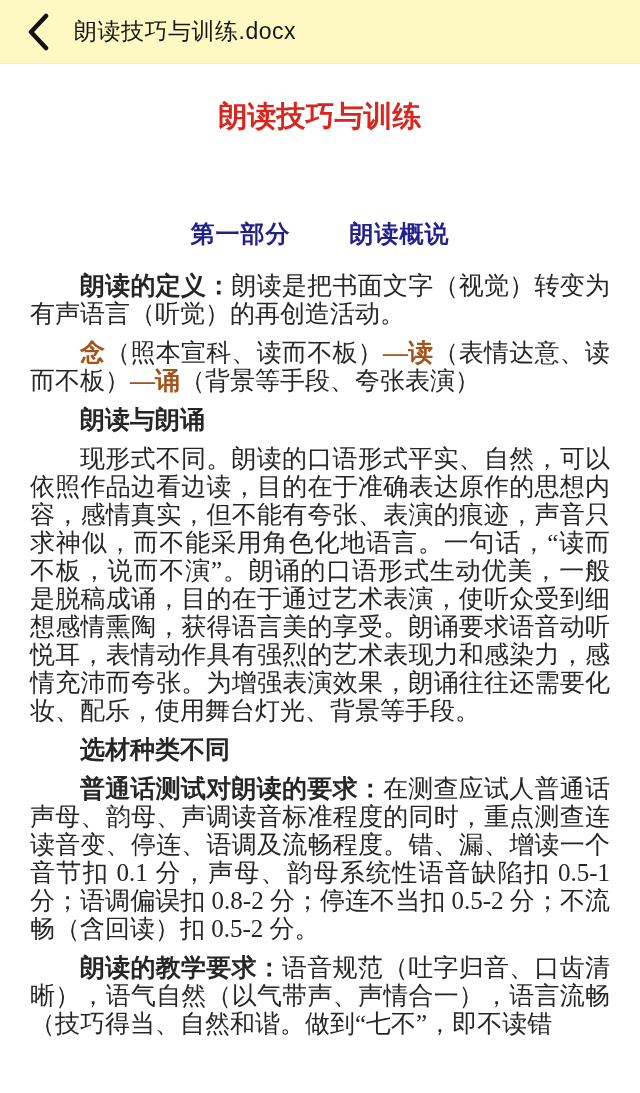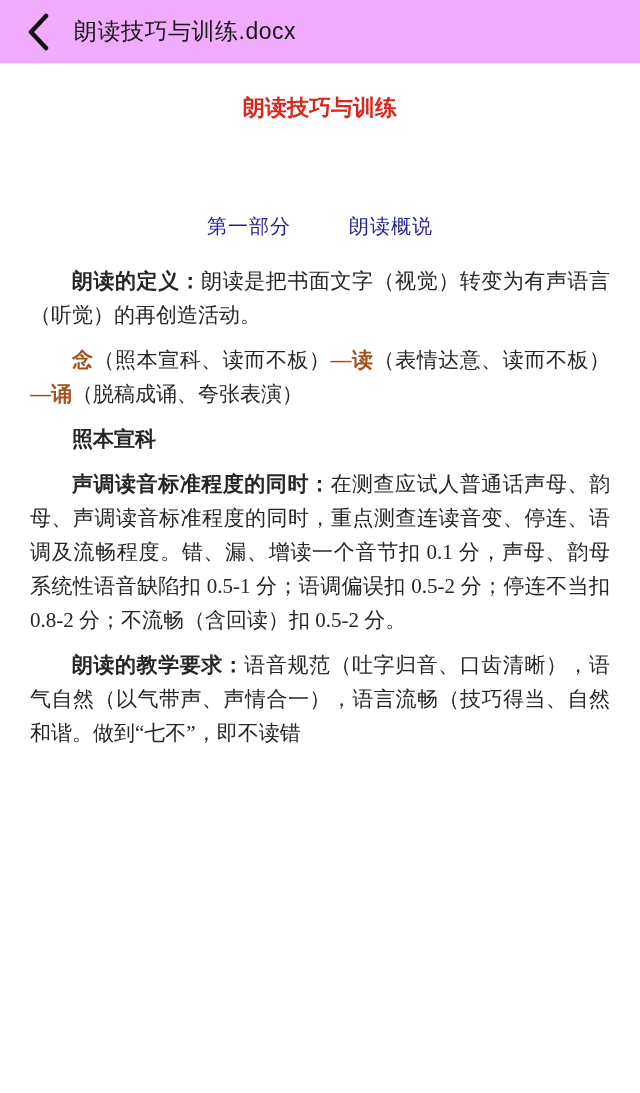--- a/index.html
+++ b/index.html
@@ -12,21 +12,21 @@
     overflow: hidden;
     font-family: "Liberation Serif", "DejaVu Serif", serif;
   }
   
   .topbar {
     box-sizing: border-box;
     height: 64px;
     display: flex;
     align-items: center;
     padding: 0 20px 0 26px;
-    background: #f0abfc;
+    background: #fef9c3;
     border-bottom: 1px solid #ececec;
     font-family: "Liberation Sans", "DejaVu Sans", sans-serif;
   }
   .back-btn {
     border: none;
     background: transparent;
     padding: 6px 8px 6px 0;
     margin-right: 16px;
     cursor: pointer;
     display: flex;
@@ -40,41 +40,41 @@
     white-space: nowrap;
     overflow: hidden;
   }
   
   .doc {
     box-sizing: border-box;
     padding: 0 30px;
     color: #262626;
   }
   .doc-title {
-    margin: 24px 0 0;
-    font-size: 22px;
+    margin: 32px 0 0;
+    font-size: 29px;
     line-height: 40px;
     font-weight: 700;
     text-align: center;
     color: var(--title-red, #d9251c);
   }
   .section-heading {
     margin: 84px 0 23px;
-    font-size: 20px;
+    font-size: 24px;
     line-height: 29px;
-    font-weight: 400;
+    font-weight: 700;
     text-align: center;
     color: var(--heading-blue, #221f8e);
     letter-spacing: 1px;
   }
   .section-heading .section-name { margin-left: 52px; }
   .para, .sub-heading {
     margin: 0 0 11px;
-    font-size: 21px;
-    line-height: 34px;
+    font-size: 25px;
+    line-height: 28px;
     text-align: justify;
     text-indent: 2em;
     color: #262626;
   }
   .sub-heading { font-weight: 700; }
   .seg-bold { font-weight: 700; }
   .seg-accent { font-weight: 700; color: var(--accent-brown, #a5531c); }
 </style>
 </head>
 <body>
@@ -95,20 +95,22 @@
   <main class="doc">
     <h1 class="doc-title">朗读技巧与训练</h1>
 
     <h2 class="section-heading">
       <span class="section-part">第一部分</span>
       <span class="section-name">朗读概说</span>
     </h2>
 
     <div>
         <p class="para"><span class="seg-bold">朗读的定义：</span><span class="seg-normal">朗读是把书面文字（视觉）转变为有声语言（听觉）的再创造活动。</span></p>
-        <p class="para"><span class="seg-accent">念</span><span class="seg-normal">（照本宣科、读而不板）</span><span class="seg-accent">—读</span><span class="seg-normal">（表情达意、读而不板）</span><span class="seg-accent">—诵</span><span class="seg-normal">（脱稿成诵、夸张表演）</span></p>
-        <h3 class="sub-heading"><span class="seg-bold">照本宣科</span></h3>
-        <p class="para"><span class="seg-bold">声调读音标准程度的同时：</span><span class="seg-normal">在测查应试人普通话声母、韵母、声调读音标准程度的同时，重点测查连读音变、停连、语调及流畅程度。错、漏、增读一个音节扣 0.1 分，声母、韵母系统性语音缺陷扣 0.5-1 分；语调偏误扣 0.5-2 分；停连不当扣 0.8-2 分；不流畅（含回读）扣 0.5-2 分。</span></p>
+        <p class="para"><span class="seg-accent">念</span><span class="seg-normal">（照本宣科、读而不板）</span><span class="seg-accent">—读</span><span class="seg-normal">（表情达意、读而不板）</span><span class="seg-accent">—诵</span><span class="seg-normal">（背景等手段、夸张表演）</span></p>
+        <h3 class="sub-heading"><span class="seg-bold">朗读与朗诵</span></h3>
+        <p class="para"><span class="seg-normal">现形式不同。朗读的口语形式平实、自然，可以依照作品边看边读，目的在于准确表达原作的思想内容，感情真实，但不能有夸张、表演的痕迹，声音只求神似，而不能采用角色化地语言。一句话，“读而不板，说而不演”。朗诵的口语形式生动优美，一般是脱稿成诵，目的在于通过艺术表演，使听众受到细想感情熏陶，获得语言美的享受。朗诵要求语音动听悦耳，表情动作具有强烈的艺术表现力和感染力，感情充沛而夸张。为增强表演效果，朗诵往往还需要化妆、配乐，使用舞台灯光、背景等手段。</span></p>
+        <h3 class="sub-heading"><span class="seg-bold">选材种类不同</span></h3>
+        <p class="para"><span class="seg-bold">普通话测试对朗读的要求：</span><span class="seg-normal">在测查应试人普通话声母、韵母、声调读音标准程度的同时，重点测查连读音变、停连、语调及流畅程度。错、漏、增读一个音节扣 0.1 分，声母、韵母系统性语音缺陷扣 0.5-1 分；语调偏误扣 0.8-2 分；停连不当扣 0.5-2 分；不流畅（含回读）扣 0.5-2 分。</span></p>
         <p class="para"><span class="seg-bold">朗读的教学要求：</span><span class="seg-normal">语音规范（吐字归音、口齿清晰），语气自然（以气带声、声情合一），语言流畅（技巧得当、自然和谐。做到“七不”，即不读错</span></p>
       </div>
   </main>
 
 </div>
 
 </body></html>

